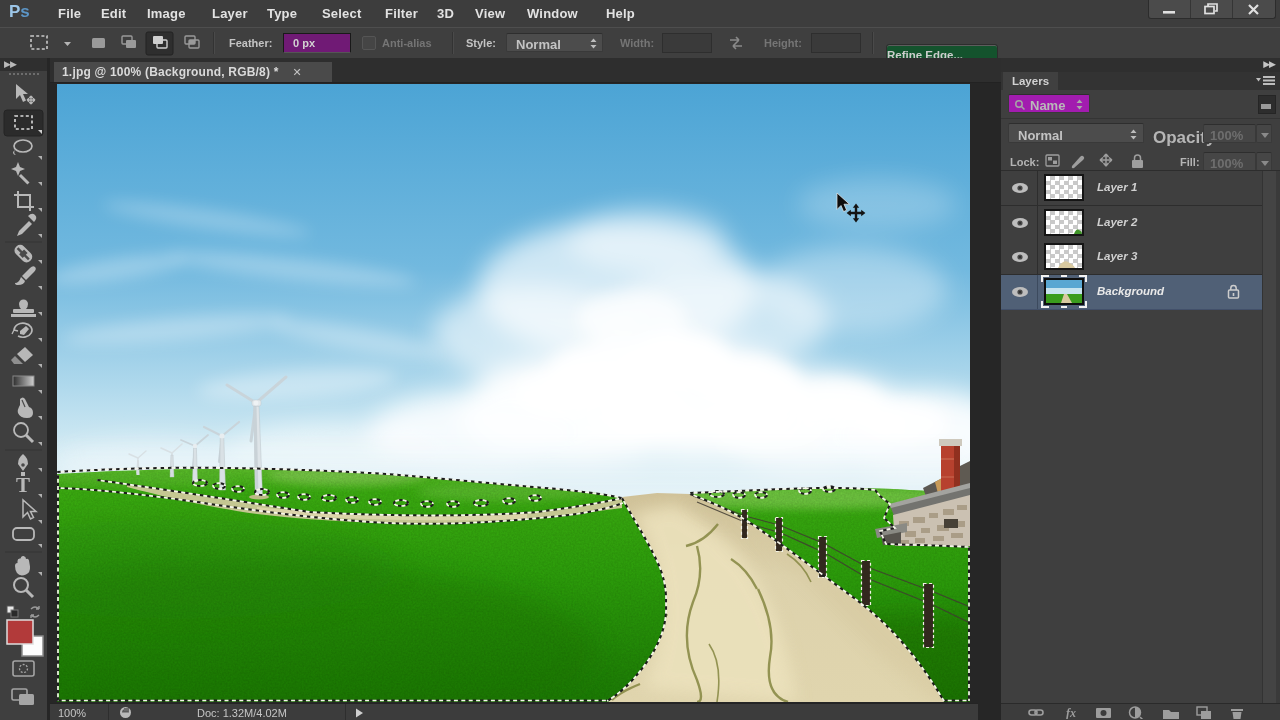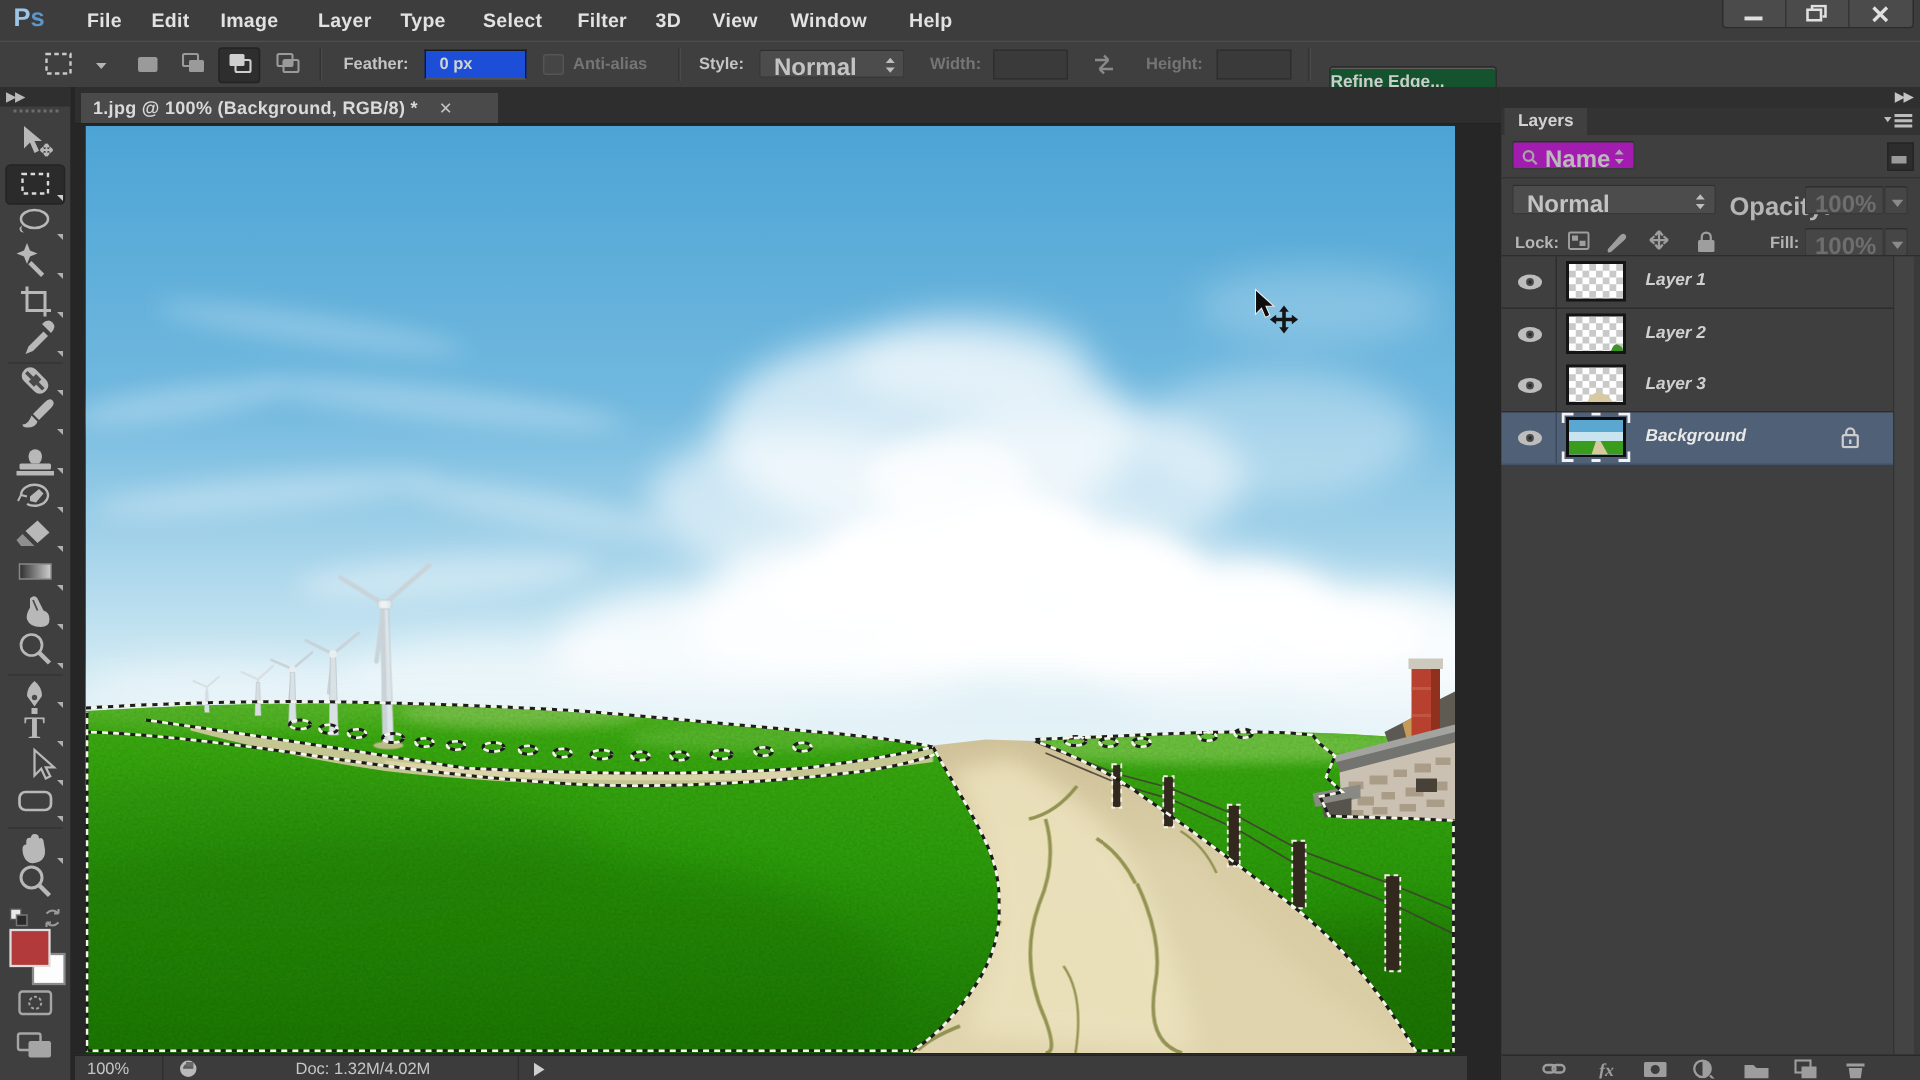--- a/index.html
+++ b/index.html
@@ -11,41 +11,41 @@
   #pslogo{position:absolute;left:9px;top:2px;font-size:17px;font-weight:bold;color:#9cc6e8;}
   #pslogo .s2{color:#5c95c6;}
   #winbtns{position:absolute;left:1148px;top:0;width:126px;height:18px;background:#4b4b4b;
      border:1px solid #2c2c2c;border-top:none;border-radius:0 0 3px 3px;}
   #winbtns .sep{position:absolute;top:0;height:18px;width:1px;background:#353535;}
   
   #optbar{left:0;top:27px;width:1280px;height:31px;background:#3f3f3f;border-top:1px solid #4e4e4e;box-sizing:border-box;}
   #optbar .lbl{position:absolute;top:9px;font-size:11px;font-weight:bold;color:#c4c4c4;}
   #optbar .dis{color:#757575;}
   .vsep{position:absolute;top:4px;height:22px;width:1px;background:#333;border-right:1px solid #4a4a4a;}
-  .inputbox{position:absolute;background:#1d4ed8;border:1px solid #191919;border-bottom-color:#555;}
+  .inputbox{position:absolute;background:#701a75;border:1px solid #191919;border-bottom-color:#555;}
   
   #ltool{left:0;top:58px;width:47px;height:662px;background:#3f3f3f;}
   #ltoolhead{position:absolute;left:0;top:0;width:47px;height:13px;background:#2f2f2f;color:#b9b9b9;
       font-size:9px;line-height:12px;padding-left:4px;box-sizing:border-box;letter-spacing:-1px;}
   
   #docarea{left:50px;top:58px;width:951px;height:692px;background:#262626;}
   #tabstrip{position:absolute;left:0;top:0;width:951px;height:24px;background:#2e2e2e;border-bottom:1px solid #222;}
   #dtab{position:absolute;left:4px;top:4px;height:20px;width:278px;background:#4a4a4a;
         color:#dadada;font-size:12px;font-weight:bold;line-height:20px;padding-left:8px;box-sizing:border-box;letter-spacing:0.2px;}
   #dtab .x{color:#c3c3c3;font-weight:normal;padding-left:14px;font-size:11px;}
   #statbar{position:absolute;left:0;top:645px;width:928px;height:17px;background:#3c3c3c;border-top:1px solid #242424;
         color:#c6c6c6;font-size:11px;}
   
   #rdock{left:1001px;top:58px;width:279px;height:662px;background:#3f3f3f;}
   #rdockstrip{position:absolute;left:0;top:0;width:279px;height:14px;background:#2f2f2f;}
   #rtabrow{position:absolute;left:0;top:14px;width:279px;height:18px;background:#333;}
   #layerstab{position:absolute;left:2px;top:0;width:55px;height:18px;background:#404040;color:#d2d2d2;
       font-size:11.5px;font-weight:bold;line-height:18px;text-align:center;}
   .combo{position:absolute;background:#4c4c4c;border:1px solid #393939;border-top-color:#2e2e2e;
-     border-radius:2px;color:#c3c3c3;font-size:16px;font-weight:bold;box-sizing:border-box;}
+     border-radius:2px;color:#c3c3c3;font-size:13px;font-weight:bold;box-sizing:border-box;}
   .combo.gray{color:#6e6e6e;background:#464646;}
   .lrow{position:absolute;left:0;width:261px;height:34px;background:#3f3f3f;border-bottom:1px solid #2d2d2d;}
   .lrow .nm{position:absolute;left:96px;top:10px;font-size:11.5px;font-weight:bold;color:#d0d0d0;font-style:italic;}
   .thumbwrap{position:absolute;left:43px;top:3px;width:40px;height:27px;background:#fff;border:2px solid #151515;box-sizing:border-box;}
   .checker{width:100%;height:100%;
      background:repeating-conic-gradient(#c9c9c9 0% 25%, #ffffff 0% 50%);
      background-size:9px 9px;}
 </style></head>
 <body>
 

